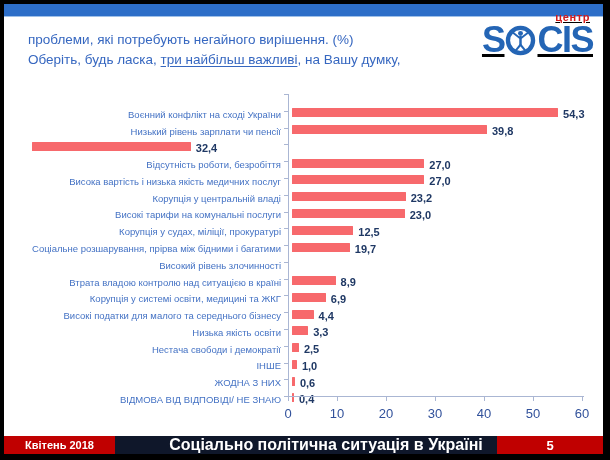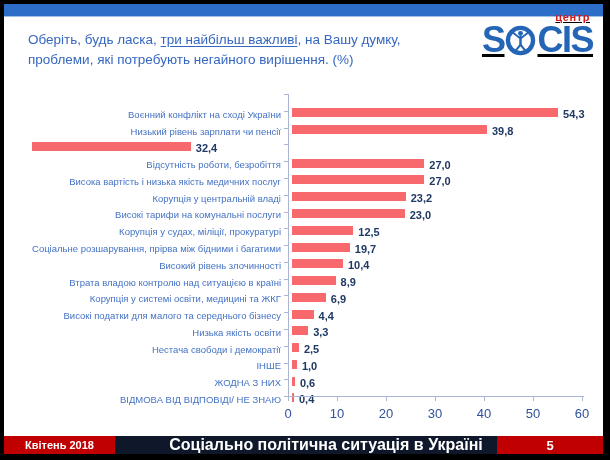--- a/index.html
+++ b/index.html
@@ -46,22 +46,22 @@
   .f-page  { flex:0 0 106px; background:#c00000; display:flex; align-items:center; justify-content:center; font-size:13px; }
 </style>
 </head>
 <body>
 
 <div class="stage">
   <div class="slide">
     <div class="topbar"></div>
 
     <div class="title-block">
+      <div>проблеми, які потребують негайного вирішення. (%)</div>
       <div><span>Оберіть, будь ласка, </span><span class="title-underline">три найбільш важливі</span><span>, на Вашу думку,</span></div>
-      <div>проблеми, які потребують негайного вирішення. (%)</div>
     </div>
 
     <div class="logo">
       <div class="logo-sub">центр</div>
       <div class="logo-word">
         <span>S</span>
         <span>
           <svg width="31" height="31" viewBox="0 0 40 40">
             <g stroke="#2465b5" fill="none">
               <circle cx="20" cy="20" r="16.2" stroke-width="5.6"></circle>
@@ -137,24 +137,20 @@
           </div>
           <div class="bar-row">
             <div class="cat-label">Соціальне розшарування, прірва між бідними і багатими</div>
             <div class="bar-area">
               <div class="bar" style="width: 57.8px; background: rgb(247, 105, 108);"></div>
               <div class="bar-value">19,7</div>
             </div>
           </div>
           <div class="bar-row">
             <div class="cat-label">Високий рівень злочинності</div>
-            <div class="bar-area">
-              <div class="bar" style="width: 51px; background: rgb(247, 105, 108);"></div>
-              <div class="bar-value">10,4</div>
-            </div>
           </div>
           <div class="bar-row">
             <div class="cat-label">Втрата владою контролю над ситуацією в країні</div>
             <div class="bar-area">
               <div class="bar" style="width: 43.6px; background: rgb(247, 105, 108);"></div>
               <div class="bar-value">8,9</div>
             </div>
           </div>
           <div class="bar-row">
             <div class="cat-label">Корупція у системі освіти, медицині та ЖКГ</div>

